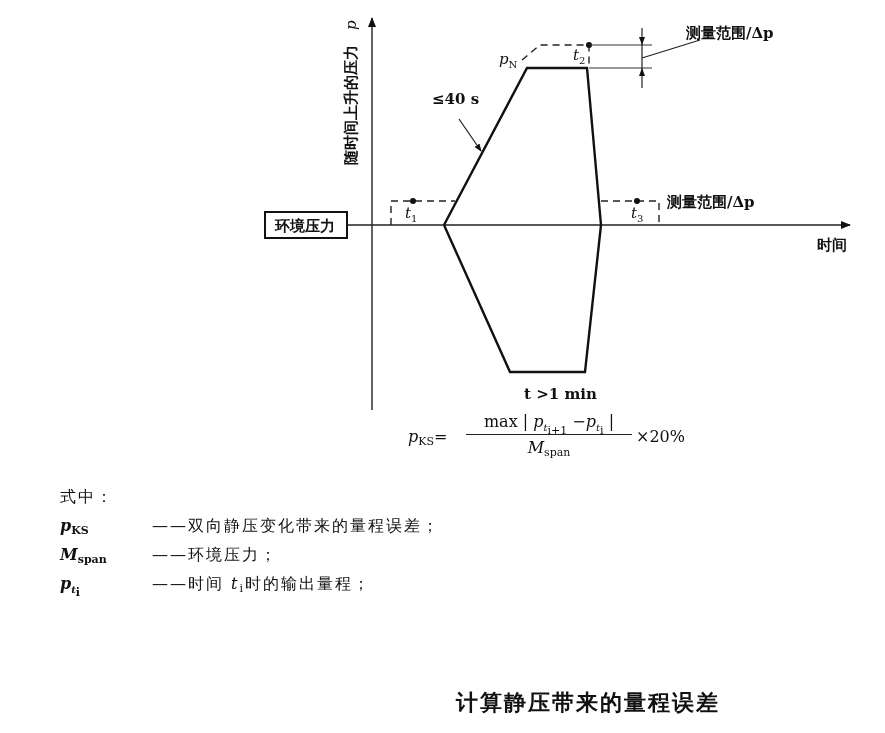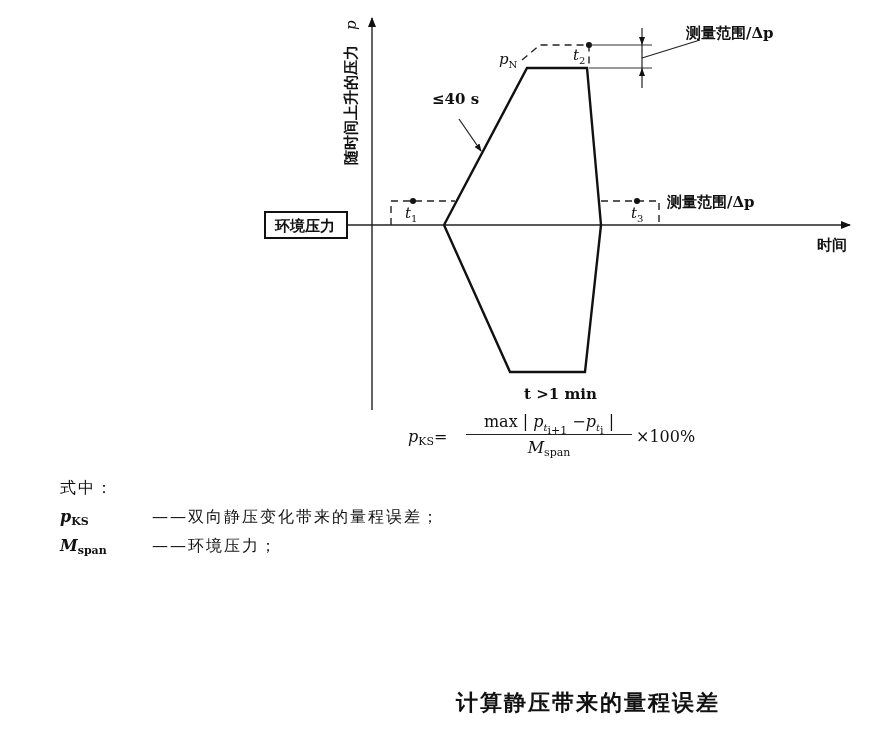--- a/index.html
+++ b/index.html
@@ -12,21 +12,21 @@
   .formula .lhs { position:absolute; left:0; top:17px; white-space:nowrap; }
   .formula .frac { position:absolute; left:56px; top:0; width:170px; text-align:center; }
   .formula .num { display:block; height:24px; line-height:24px; white-space:nowrap; }
   .formula .bar { display:block; border-top:1px solid #222; margin:0 2px; }
   .formula .den { display:block; height:24px; line-height:26px; white-space:nowrap; }
   .formula .rhs { position:absolute; left:228px; top:17px; white-space:nowrap; }
   .it { font-style:italic; }
   sub.s { font-size:11px; vertical-align:-3px; font-style:normal; }
   sub.si { font-size:10px; vertical-align:-4px; font-style:italic; }
   .legend { position:absolute; left:60px; top:474px; font-family:"DejaVu Serif", serif; font-size:16px; }
-  .legend .title { height:28px; line-height:28px; letter-spacing:2px; }
+  .legend .title { height:28px; line-height:28px; letter-spacing:2px;margin-top:9px; }
   .legend .row { height:29px; line-height:29px; position:relative; white-space:nowrap; }
   .legend .sym { display:inline-block; width:92px;font-weight:bold; }
   .legend .desc { letter-spacing:2px; }
   .caption { position:absolute; left:456px; top:688px; font-family:"DejaVu Sans", sans-serif; font-size:22px; font-weight:bold; letter-spacing:2px; }
 </style>
 </head>
 <body>
 
 <svg id="diagram" width="885" height="470" viewBox="0 0 885 470" xmlns="http://www.w3.org/2000/svg">
   <defs>
@@ -88,26 +88,29 @@
   <text class="svgtext cjk-bold" x="524" y="399" font-size="15">t &gt;1 min</text>
 </svg>
 
 <div class="formula">
   <span class="lhs"><span class="it">p</span><sub class="s">KS</sub><span>=</span></span>
   <span class="frac">
     <span class="num"><span>max</span> <span>|</span> <span class="it">p</span><sub class="si"><span>t</span><sub class="s">i+1</sub></sub> <span>−</span><span class="it">p</span><sub class="si"><span>t</span><sub class="s">i</sub></sub> <span>|</span></span>
     <span class="bar"></span>
     <span class="den"><span class="it">M</span><sub class="s">span</sub></span>
   </span>
-  <span class="rhs">×100%</span>
+  <span class="rhs">×20%</span>
 </div>
 
 <div class="legend">
   <div class="title">式中：</div>
   <div class="row">
     <span class="sym"><span class="it">p</span><sub class="s">KS</sub></span><span class="desc">——双向静压变化带来的量程误差；</span>
   </div>
   <div class="row">
     <span class="sym"><span class="it">M</span><sub class="s">span</sub></span><span class="desc">——环境压力；</span>
   </div>
+  <div class="row">
+    <span class="sym"><span class="it">p</span><sub class="si"><span>t</span><sub class="s">i</sub></sub></span><span class="desc"><span>——时间 </span><span class="it">t</span><sub class="s">i</sub><span>时的输出量程；</span></span>
+  </div>
 </div>
 
 <div class="caption">计算静压带来的量程误差</div>
 
 </body></html>

